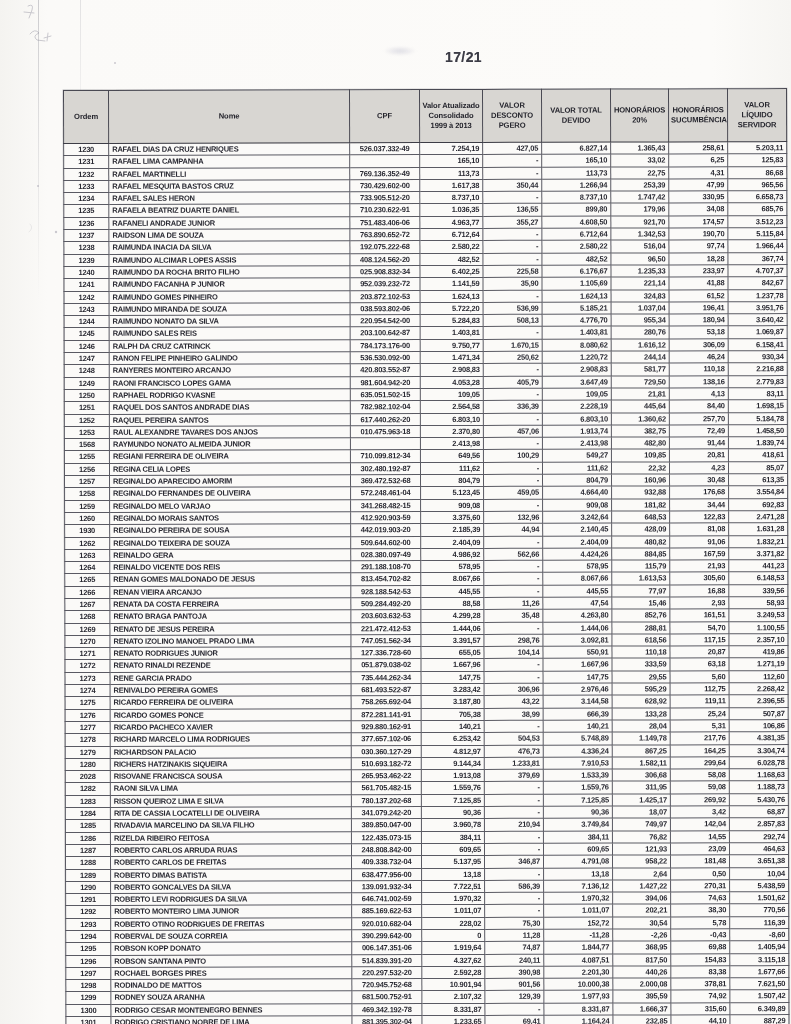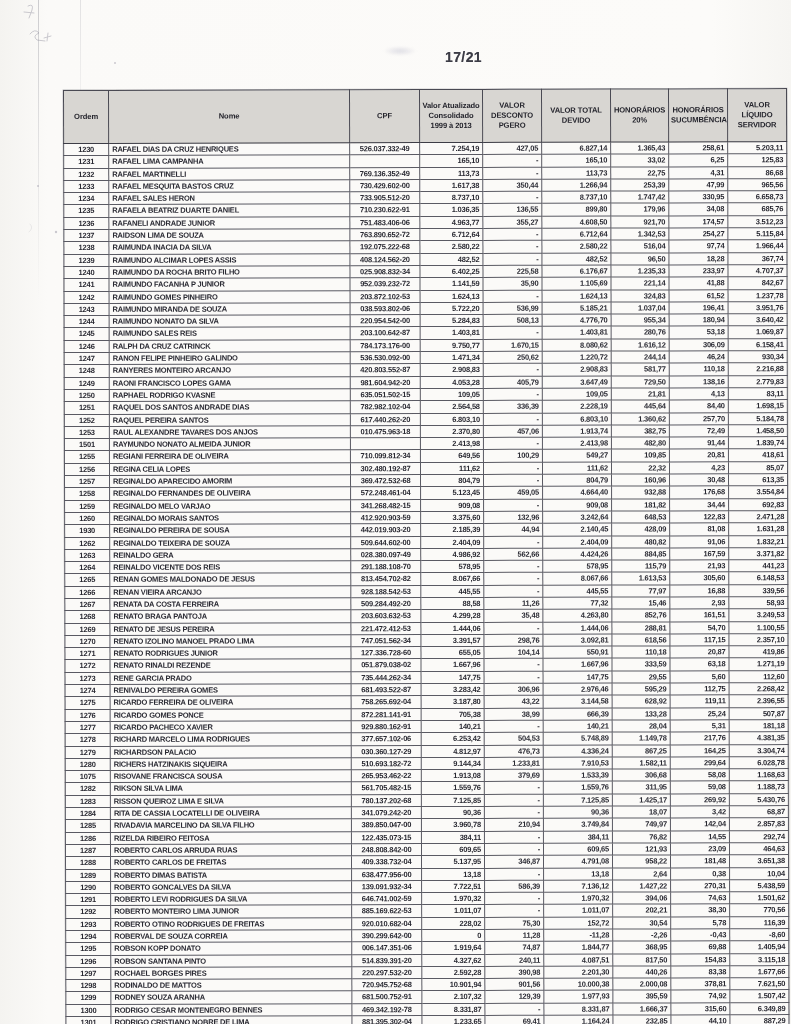--- a/index.html
+++ b/index.html
@@ -200,21 +200,21 @@
           <td>3.512,23</td>
         </tr>
         <tr>
           <td>1237</td>
           <td>RAIDSON LIMA DE SOUZA</td>
           <td>763.890.652-72</td>
           <td>6.712,64</td>
           <td>-</td>
           <td>6.712,64</td>
           <td>1.342,53</td>
-          <td>254,27</td>
+          <td>190,70</td>
           <td>5.115,84</td>
         </tr>
         <tr>
           <td>1238</td>
           <td>RAIMUNDA INACIA DA SILVA</td>
           <td>192.075.222-68</td>
           <td>2.580,22</td>
           <td>-</td>
           <td>2.580,22</td>
           <td>516,04</td>
@@ -380,21 +380,21 @@
           <td>RAUL ALEXANDRE TAVARES DOS ANJOS</td>
           <td>010.475.963-18</td>
           <td>2.370,80</td>
           <td>457,06</td>
           <td>1.913,74</td>
           <td>382,75</td>
           <td>72,49</td>
           <td>1.458,50</td>
         </tr>
         <tr>
-          <td>1501</td>
+          <td>1568</td>
           <td>RAYMUNDO NONATO ALMEIDA JUNIOR</td>
           <td></td>
           <td>2.413,98</td>
           <td>-</td>
           <td>2.413,98</td>
           <td>482,80</td>
           <td>91,44</td>
           <td>1.839,74</td>
         </tr>
         <tr>
@@ -528,21 +528,21 @@
           <td>77,97</td>
           <td>16,88</td>
           <td>339,56</td>
         </tr>
         <tr>
           <td>1267</td>
           <td>RENATA DA COSTA FERREIRA</td>
           <td>509.284.492-20</td>
           <td>88,58</td>
           <td>11,26</td>
-          <td>77,32</td>
+          <td>47,54</td>
           <td>15,46</td>
           <td>2,93</td>
           <td>58,93</td>
         </tr>
         <tr>
           <td>1268</td>
           <td>RENATO BRAGA PANTOJA</td>
           <td>203.603.632-53</td>
           <td>4.299,28</td>
           <td>35,48</td>
@@ -641,21 +641,21 @@
         </tr>
         <tr>
           <td>1277</td>
           <td>RICARDO PACHECO XAVIER</td>
           <td>929.880.162-91</td>
           <td>140,21</td>
           <td>-</td>
           <td>140,21</td>
           <td>28,04</td>
           <td>5,31</td>
-          <td>181,18</td>
+          <td>106,86</td>
         </tr>
         <tr>
           <td>1278</td>
           <td>RICHARD MARCELO LIMA RODRIGUES</td>
           <td>377.657.102-06</td>
           <td>6.253,42</td>
           <td>504,53</td>
           <td>5.748,89</td>
           <td>1.149,78</td>
           <td>217,76</td>
@@ -677,33 +677,33 @@
           <td>RICHERS HATZINAKIS SIQUEIRA</td>
           <td>510.693.182-72</td>
           <td>9.144,34</td>
           <td>1.233,81</td>
           <td>7.910,53</td>
           <td>1.582,11</td>
           <td>299,64</td>
           <td>6.028,78</td>
         </tr>
         <tr>
-          <td>1075</td>
+          <td>2028</td>
           <td>RISOVANE FRANCISCA SOUSA</td>
           <td>265.953.462-22</td>
           <td>1.913,08</td>
           <td>379,69</td>
           <td>1.533,39</td>
           <td>306,68</td>
           <td>58,08</td>
           <td>1.168,63</td>
         </tr>
         <tr>
           <td>1282</td>
-          <td>RIKSON SILVA LIMA</td>
+          <td>RAONI SILVA LIMA</td>
           <td>561.705.482-15</td>
           <td>1.559,76</td>
           <td>-</td>
           <td>1.559,76</td>
           <td>311,95</td>
           <td>59,08</td>
           <td>1.188,73</td>
         </tr>
         <tr>
           <td>1283</td>
@@ -772,21 +772,21 @@
           <td>3.651,38</td>
         </tr>
         <tr>
           <td>1289</td>
           <td>ROBERTO DIMAS BATISTA</td>
           <td>638.477.956-00</td>
           <td>13,18</td>
           <td>-</td>
           <td>13,18</td>
           <td>2,64</td>
-          <td>0,38</td>
+          <td>0,50</td>
           <td>10,04</td>
         </tr>
         <tr>
           <td>1290</td>
           <td>ROBERTO GONCALVES DA SILVA</td>
           <td>139.091.932-34</td>
           <td>7.722,51</td>
           <td>586,39</td>
           <td>7.136,12</td>
           <td>1.427,22</td>

